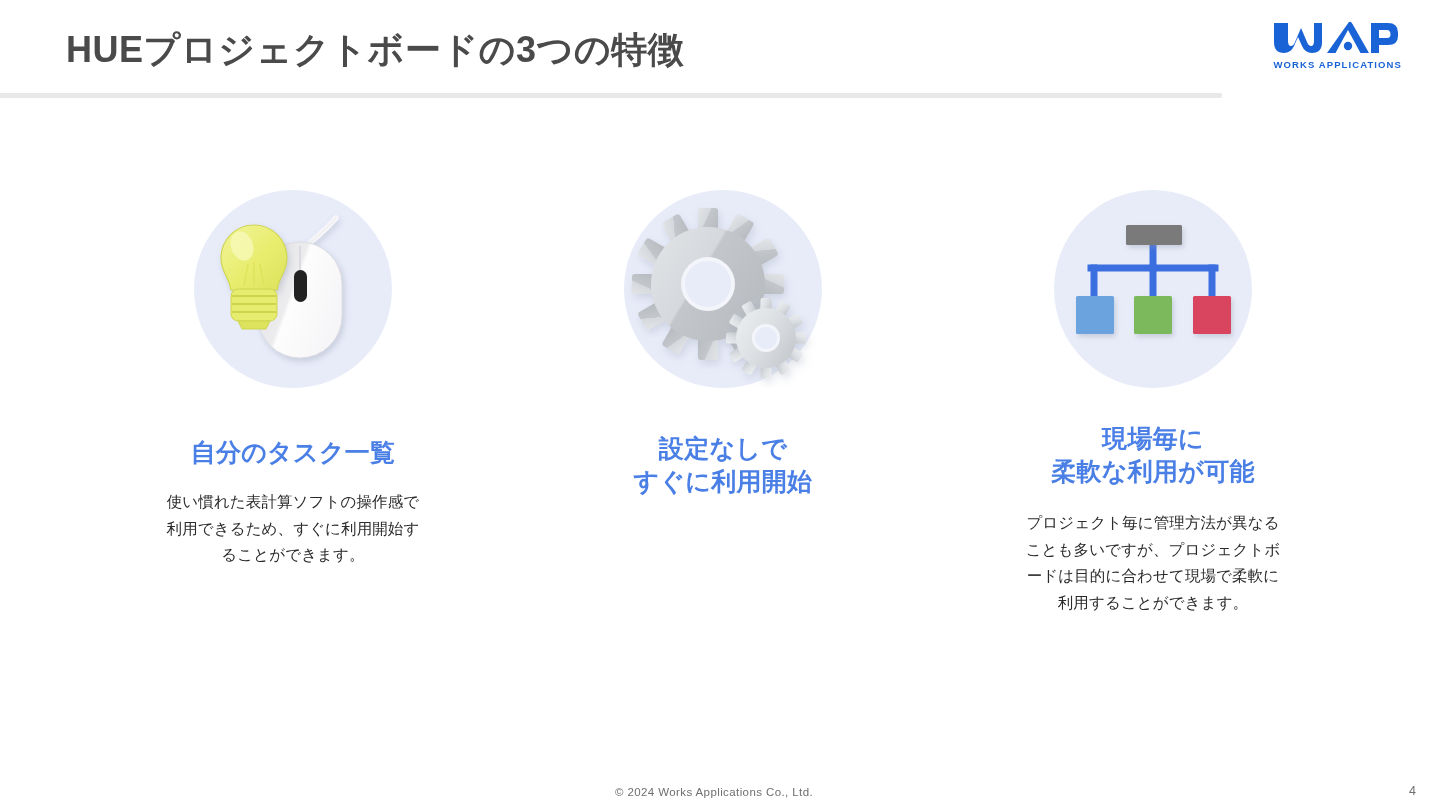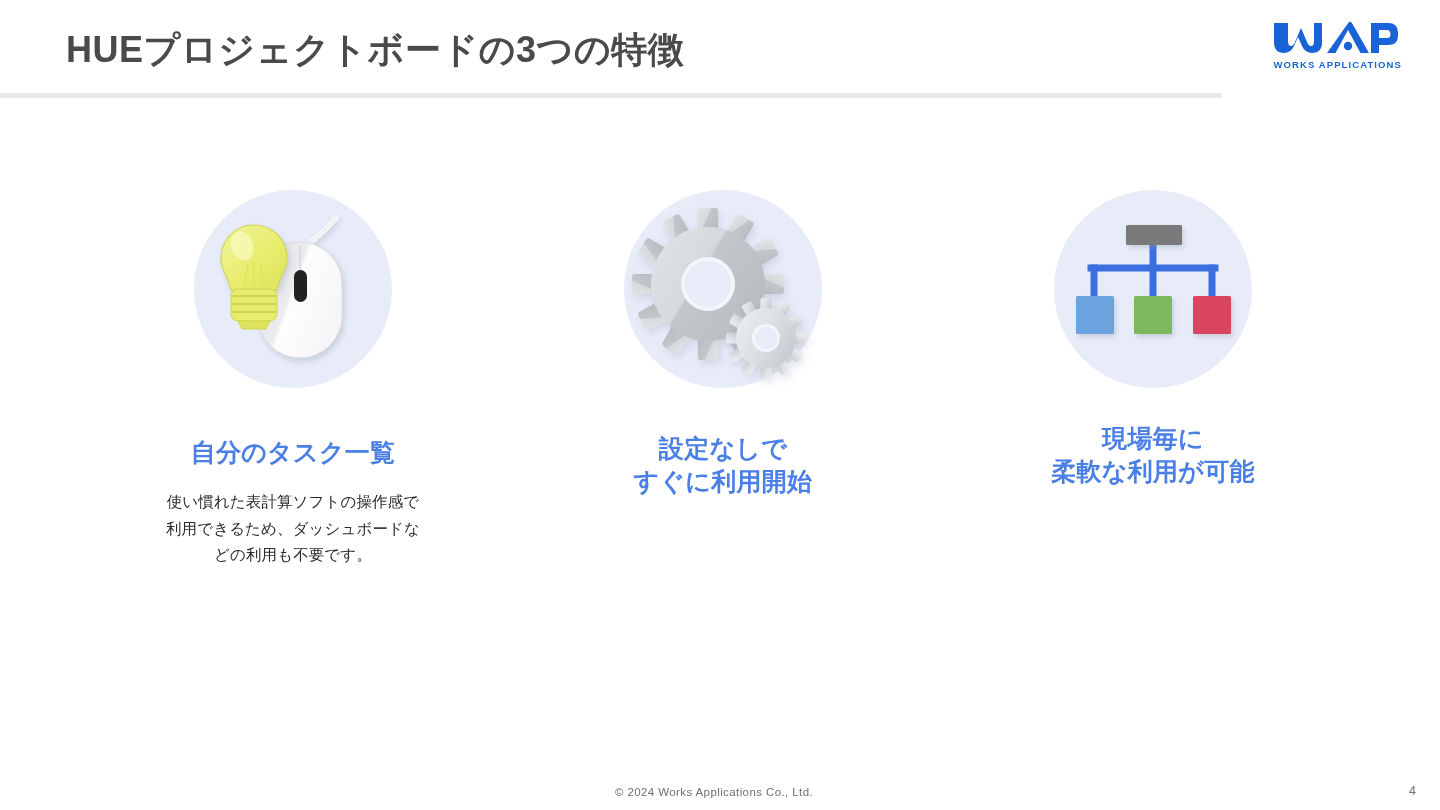--- a/index.html
+++ b/index.html
@@ -206,21 +206,21 @@
             <path d="M38 106 h44 M38 114 h44 M38 122 h44" stroke="#cdd44e" stroke-width="2.2" fill="none"></path>
             <path d="M44 131 h32 l-4 8 h-24 z" fill="#dde35c" stroke="#cdd44e" stroke-width="1"></path>
           </g>
 
           <path d="M50 96 l4 -22 M60 96 l0 -24 M70 96 l-4 -22" stroke="#dce25a" stroke-width="1.4" fill="none" opacity="0.85"></path>
         </svg>
       </div>
       <div class="col-heading">
         <div>自分のタスク一覧</div>
       </div>
-      <div class="col-body">使い慣れた表計算ソフトの操作感で利用できるため、ダッシュボードなどの利用も不要です。</div>
+      <div class="col-body">使い慣れた表計算ソフトの操作感で利用できるため、すぐに利用開始することができます。</div>
     </div>
 
     <div class="col col-2">
       <div class="icon-circle">
         <svg width="198" height="198" viewBox="0 0 198 198">
           <defs>
             <linearGradient id="gearBig" x1="0" y1="0" x2="1" y2="0.6">
               <stop offset="0%" stop-color="#e3e5e8"></stop>
               <stop offset="49%" stop-color="#d5d8dc"></stop>
               <stop offset="51%" stop-color="#c3c7cb"></stop>
@@ -308,20 +308,21 @@
 
           <rect x="22" y="106" width="38" height="38" rx="1.5" fill="#6ba3dd" filter="url(#sh3)"></rect>
           <rect x="80" y="106" width="38" height="38" rx="1.5" fill="#7cb85c" filter="url(#sh3)"></rect>
           <rect x="139" y="106" width="38" height="38" rx="1.5" fill="#d9455f" filter="url(#sh3)"></rect>
         </svg>
       </div>
       <div class="col-heading">
         <div>現場毎に</div>
         <div>柔軟な利用が可能</div>
       </div>
+      <div class="col-body">プロジェクト毎に管理方法が異なることも多いですが、プロジェクトボードは目的に合わせて現場で柔軟に利用することができます。</div>
     </div>
 
   </div>
 
   <div class="footer-copy">© 2024 Works Applications Co., Ltd.</div>
   <div class="page-number">4</div>
 
 </div>
 
 </body></html>

